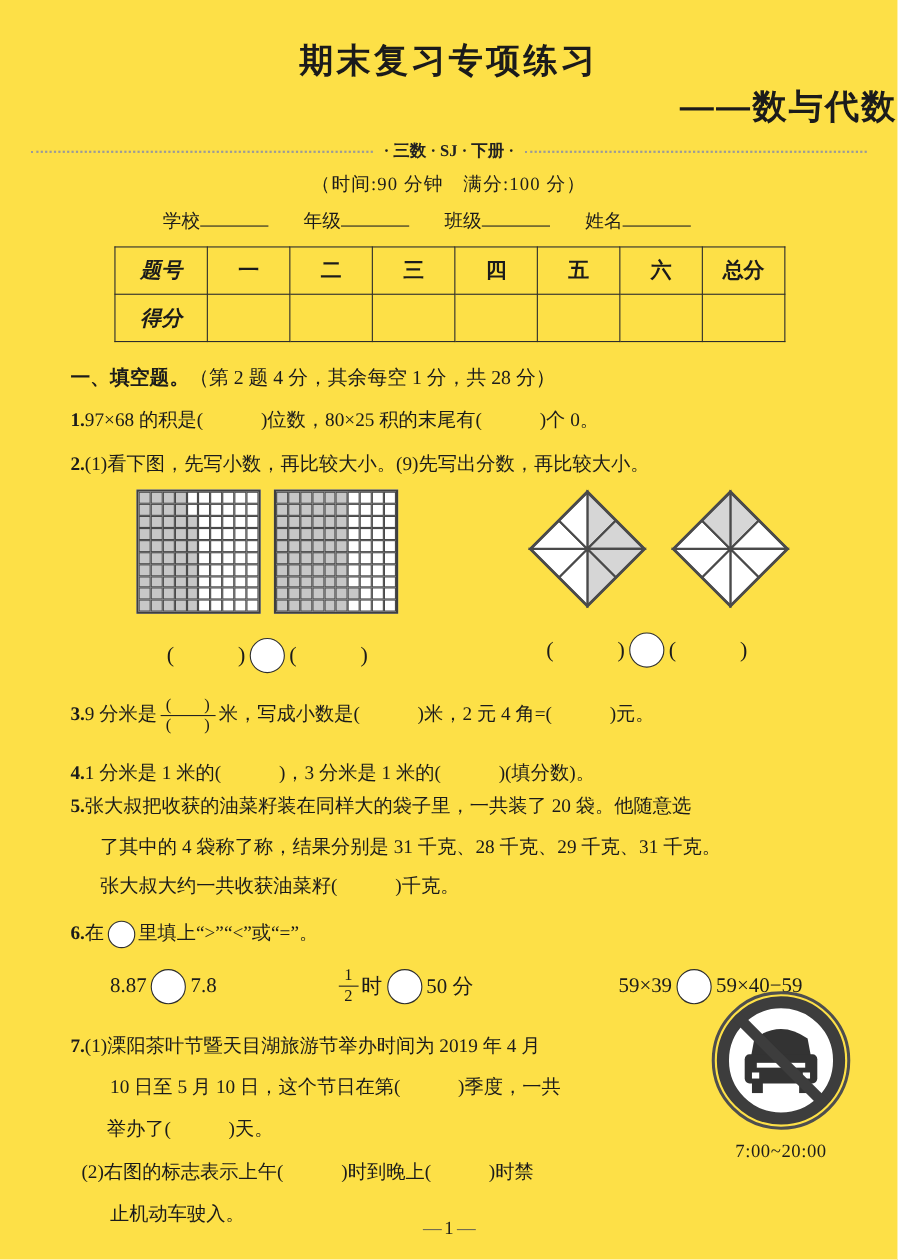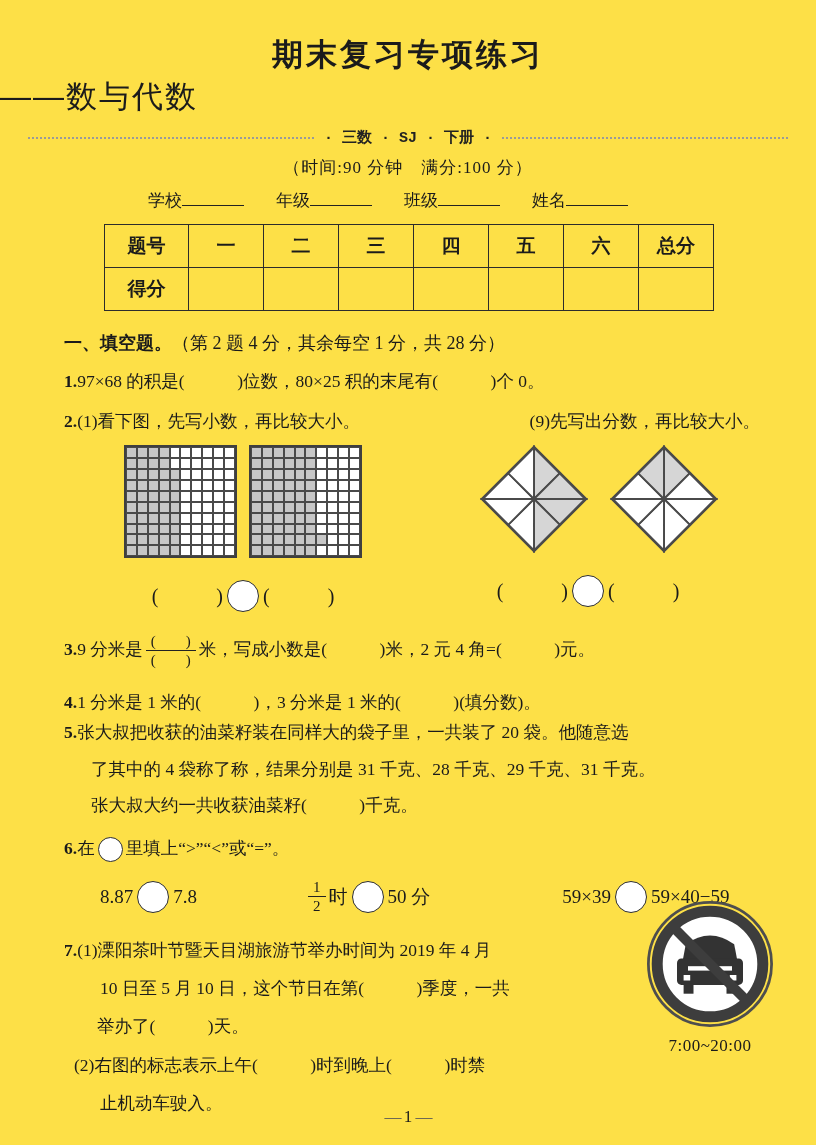--- a/index.html
+++ b/index.html
@@ -4,41 +4,41 @@
 <style>
   * { margin:0; padding:0; box-sizing:border-box; }
   html,body { background:#fff; }
   .page {
     width:816px; height:1145px; position:relative; background:#fde047;
     font-family:"Liberation Serif","DejaVu Serif",serif; color:#1b1b1b;
     overflow:hidden;
   }
   .title1 { margin-top:34px; text-align:center; font-size:31px; font-weight:bold;
             font-family:"Liberation Sans","DejaVu Sans",sans-serif; letter-spacing:3px; }
-  .title2 { text-align:left; font-size:31px; font-weight:normal;
+  .title2 { text-align:right; font-size:31px; font-weight:bold;
             font-family:"Liberation Sans","DejaVu Sans",sans-serif; letter-spacing:2px; }
   .divider { display:flex; align-items:center; margin:10px 28px 0 28px; }
   .divider::before, .divider::after { content:""; flex:1; border-top:2px dotted #9a9a9a; }
   .divider-label { padding:0 10px; font-size:15px; font-weight:bold;
-                   font-family:Liberation Mono, monospace; color:#222; }
+                   font-family:Liberation Serif, serif; color:#222; }
   .exam-meta { text-align:center; font-size:17px; margin-top:9px; letter-spacing:1px; }
   .fields { margin:10px 0 0 148px; font-size:17px; display:flex; }
   .field { margin-right:32px; }
   .blank-line { display:inline-block; width:62px; border-bottom:1.5px solid #222; height:17px; vertical-align:baseline; }
   table.score { border-collapse:collapse; margin:12px 0 0 104px; }
   table.score td { border:1.6px solid #2c2c2c; height:43px; text-align:center;
                    font-size:19px; font-weight:bold;
                    font-family:"Liberation Sans","DejaVu Sans",sans-serif; }
-  td.c0 { width:84px; } td.c { width:75px; }
+  td.c0 { width:84px;font-style:italic; } td.c { width:75px; }
   .sec-heading { margin:20px 0 0 64px; font-size:18px; }
   .sec-heading .hb { font-weight:bold; font-family:Liberation Serif, serif; }
   .qline { margin-left:64px; margin-right:56px; font-size:17.5px; line-height:1.55; }
   .qnum { font-weight:bold; }
   .mt { margin-top:13px; }
-  .q2row { display:flex; justify-content:space-between; }
+  .q2row { display:flex; justify-content:flex-start; }
   
   .fig-row { display:flex; margin:10px 0 0 124px; }
   .fig-col { display:flex; flex-direction:column; align-items:center; }
   .grids { display:flex; gap:12px; }
   .mini-grid { display:grid; grid-template-columns:repeat(10,1fr); grid-template-rows:repeat(10,1fr);
                width:113px; height:113px; border:2px solid #3f3f3f; background:#fff; }
   .mini-grid .cell { border:1px solid #4a4a4a; }
   .mini-grid .shaded { background:#c7c7c7; }
   .diamonds { display:flex; gap:22px; margin-left:118px; }
   .answer-line { margin-top:22px; font-size:20px; display:flex; align-items:center; }

